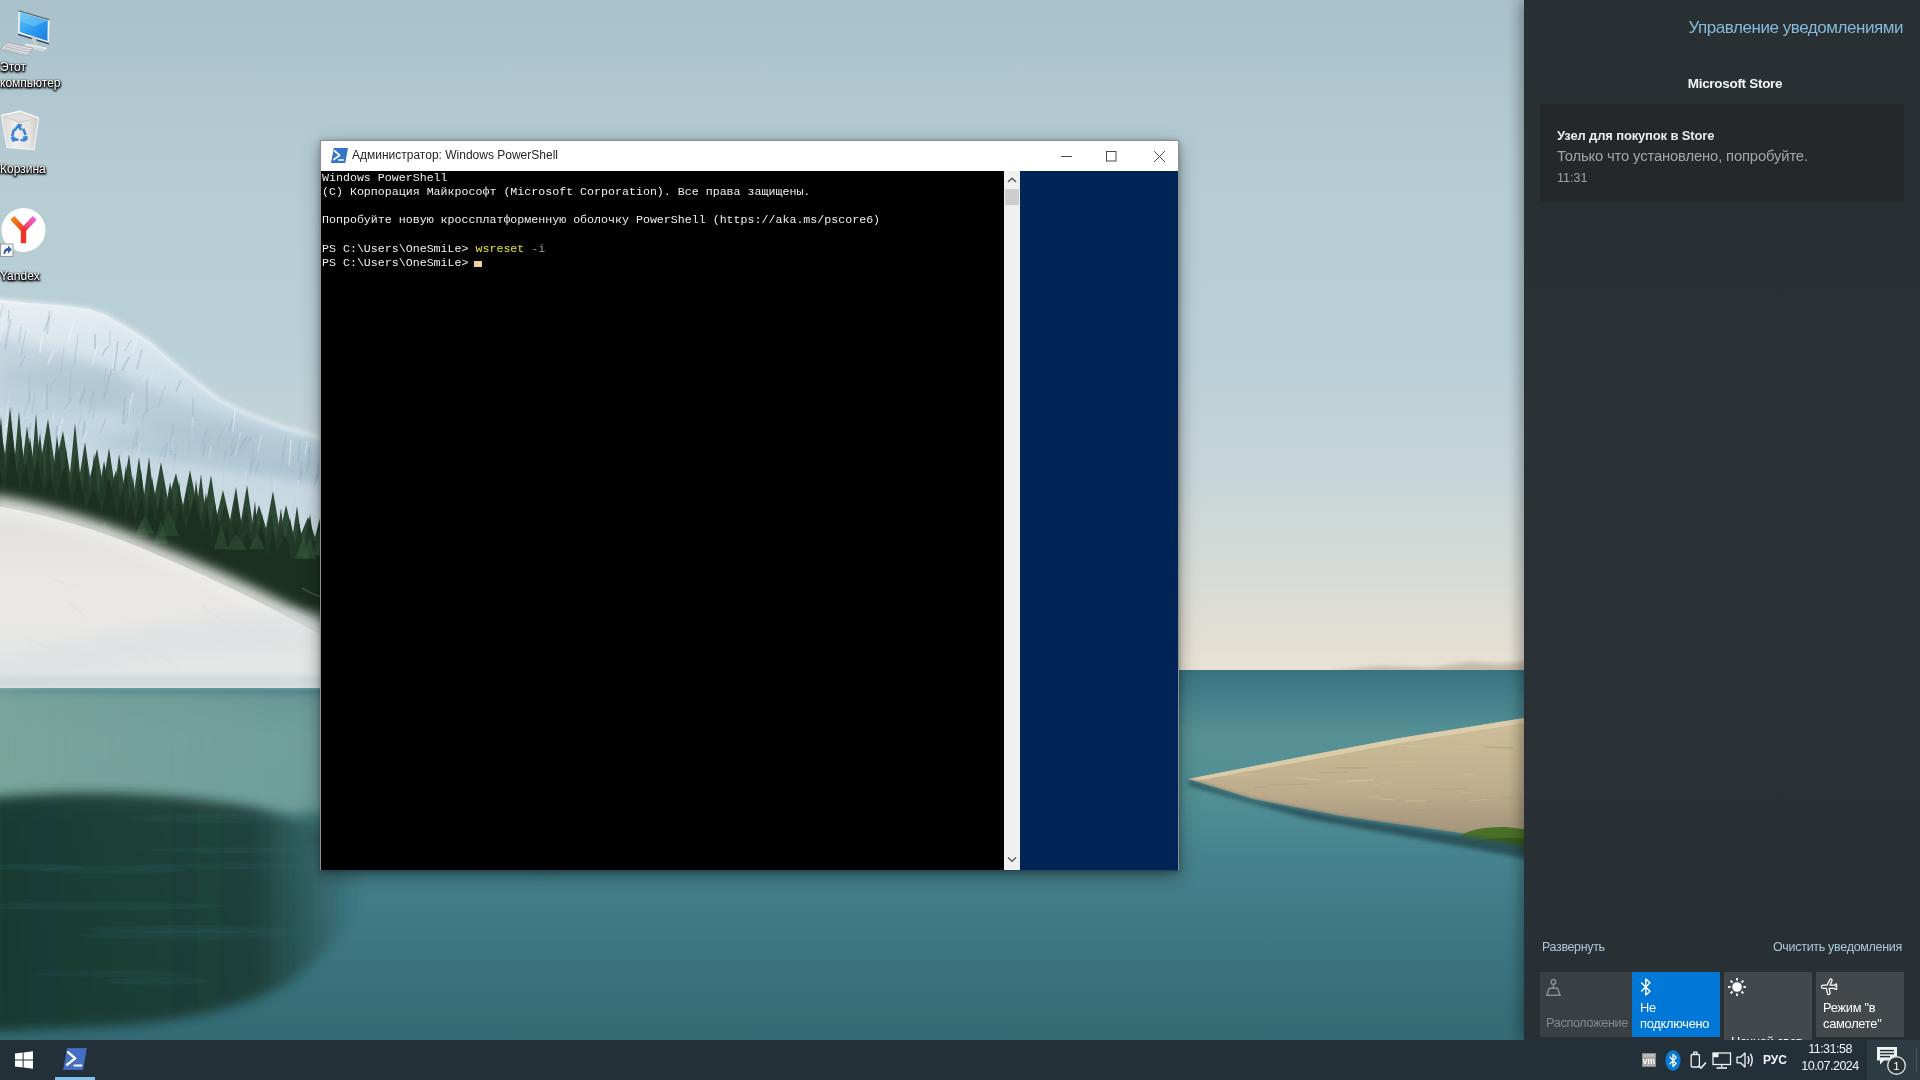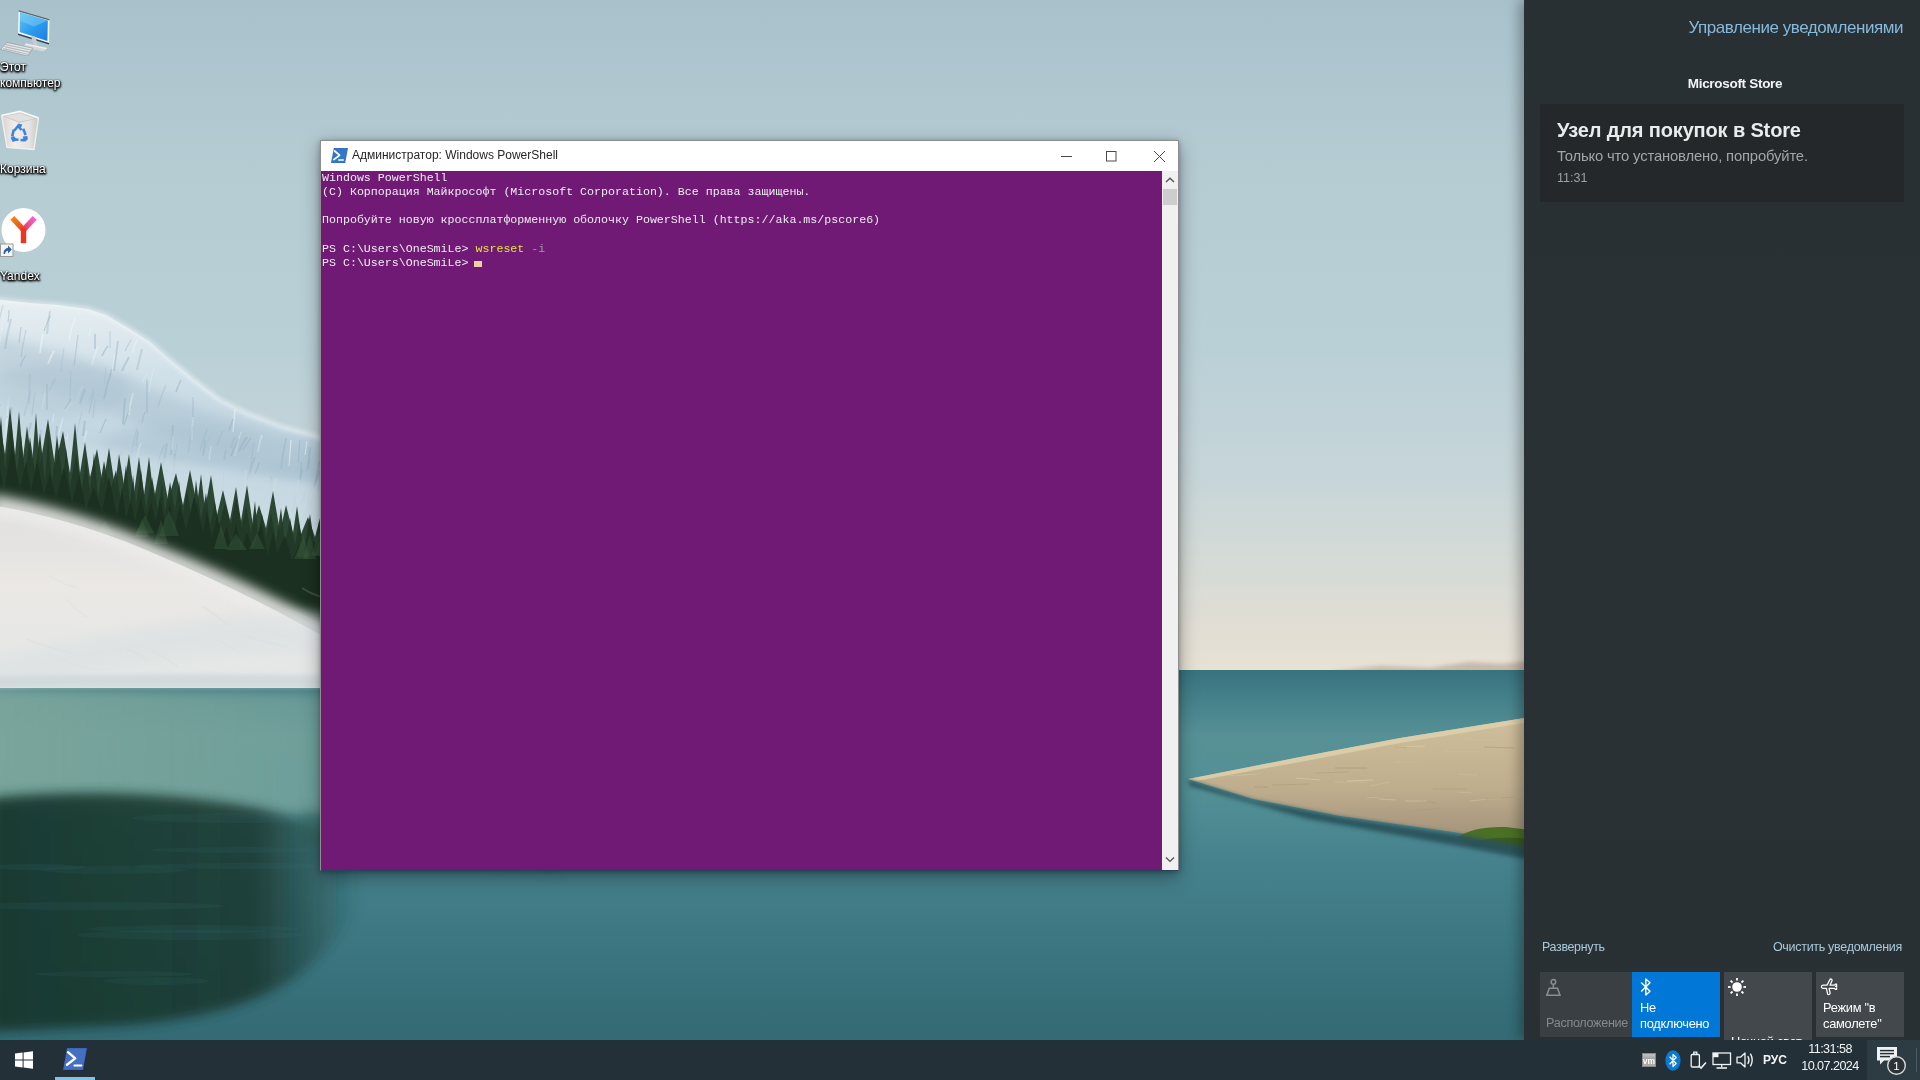--- a/index.html
+++ b/index.html
@@ -5,21 +5,21 @@
 html,body { width:1920px; height:1080px; overflow:hidden; }
 body { position:relative; font-family:"Liberation Sans",sans-serif; background:#9cb8c4; }
 #wp { position:absolute; left:0; top:0; }
 .dicon { position:absolute; width:76px; text-align:left; }
 .dlabel { color:#fff; font-size:12px; line-height:15.5px; text-shadow:0 1px 2px #000,0 1px 3px #000,1px 1px 2px #000,-1px 1px 2px #000; }
 #win { position:absolute; left:320px; top:140px; width:859px; height:731px; background:#012456; border:1px solid #8e8e8e; border-bottom-color:#29415f; box-shadow:0 6px 18px rgba(0,0,0,0.35), 0 1px 5px rgba(0,0,0,0.28); }
 #tbar { position:absolute; left:0; top:0; width:857px; height:30px; background:#ffffff; }
 #tbar .ticon { position:absolute; left:10px; top:7px; }
 #tbar .ttl { position:absolute; left:31px; top:7px; font-size:12px; color:#262626; }
 .wbtn { position:absolute; top:0; width:44px; height:30px; }
-#console { position:absolute; left:0; top:30px; width:857px; height:699px; background:#701a75; }
+#console { position:absolute; left:0; top:30px; width:699px; height:699px; background:#000000; }
 #ctext { position:absolute; left:1px; top:-0.1px; font-family:"Liberation Mono",monospace; font-size:11.63px; line-height:14.14px; color:#eeedf0; white-space:pre; letter-spacing:0; }
 #sbar { position:absolute; right:0; top:0; width:16px; height:699px; background:#f0f0f0; }
 .ac-text { position:absolute; color:#fff; }
 #tb { position:absolute; left:0; top:1040px; width:1920px; height:40px; background:#233037; }
 .tray { position:absolute; top:0; height:40px; }
 </style></head>
 <body>
 <svg id="wp" width="1920" height="1080" viewBox="0 0 1920 1080">
 <defs>
 <linearGradient id="sky" x1="0" y1="0" x2="0" y2="1">
@@ -446,21 +446,21 @@
           <path d="M4,5.6 L8,9.4 L12,5.6" stroke="#545454" stroke-width="1.4" fill="none"></path>
         </svg>
     </div>
   </div>
 </div>
 
 <div id="ac" style="position:absolute;left:1524px;top:0;width:396px;height:1040px;background:linear-gradient(180deg,#283034 0%,#2a3135 55%,#293034 100%);box-shadow:-5px 0 12px rgba(0,0,0,0.3);">
   <div class="ac-text" style="right:17px;top:17.5px;font-size:17px;letter-spacing:-0.45px;color:#86b9da;">Управление уведомлениями</div>
   <div class="ac-text" style="left:211px;top:75.5px;transform:translateX(-50%);font-size:13.5px;letter-spacing:-0.3px;font-weight:bold;color:#f2f4f5;">Microsoft Store</div>
   <div style="position:absolute;left:16px;top:104px;width:364px;height:98px;background:#25282a;">
-    <div class="ac-text" style="left:17px;top:15px;font-size:20px;letter-spacing:-0.15px;font-weight:bold;color:#e9ebec;">Узел для покупок в Store</div>
+    <div class="ac-text" style="left:17px;top:24px;font-size:13px;letter-spacing:-0.15px;font-weight:bold;color:#e9ebec;">Узел для покупок в Store</div>
     <div class="ac-text" style="left:17px;top:44px;font-size:14.8px;letter-spacing:-0.15px;color:#a2a6a8;text-align:center;">Только что установлено, попробуйте.</div>
     <div class="ac-text" style="left:17px;top:66.5px;font-size:12.5px;color:#9da1a3;">11:31</div>
   </div>
   <div class="ac-text" style="left:18px;top:940px;font-size:12.4px;letter-spacing:-0.3px;color:#a9c8da;">Развернуть</div>
   <div class="ac-text" style="right:18px;top:940px;font-size:12.5px;letter-spacing:-0.3px;color:#a9c8da;">Очистить уведомления</div>
 
   <div style="position:absolute;left:16px;top:972px;width:108px;height:65px;background:#393f42;overflow:hidden;">
     <div style="position:absolute;left:3px;top:6px"><svg width="20" height="20" viewBox="0 0 20 20">
 <g stroke="#8a8f92" stroke-width="1.5" fill="none">
 <circle cx="10.4" cy="3.9" r="2.3"></circle>

